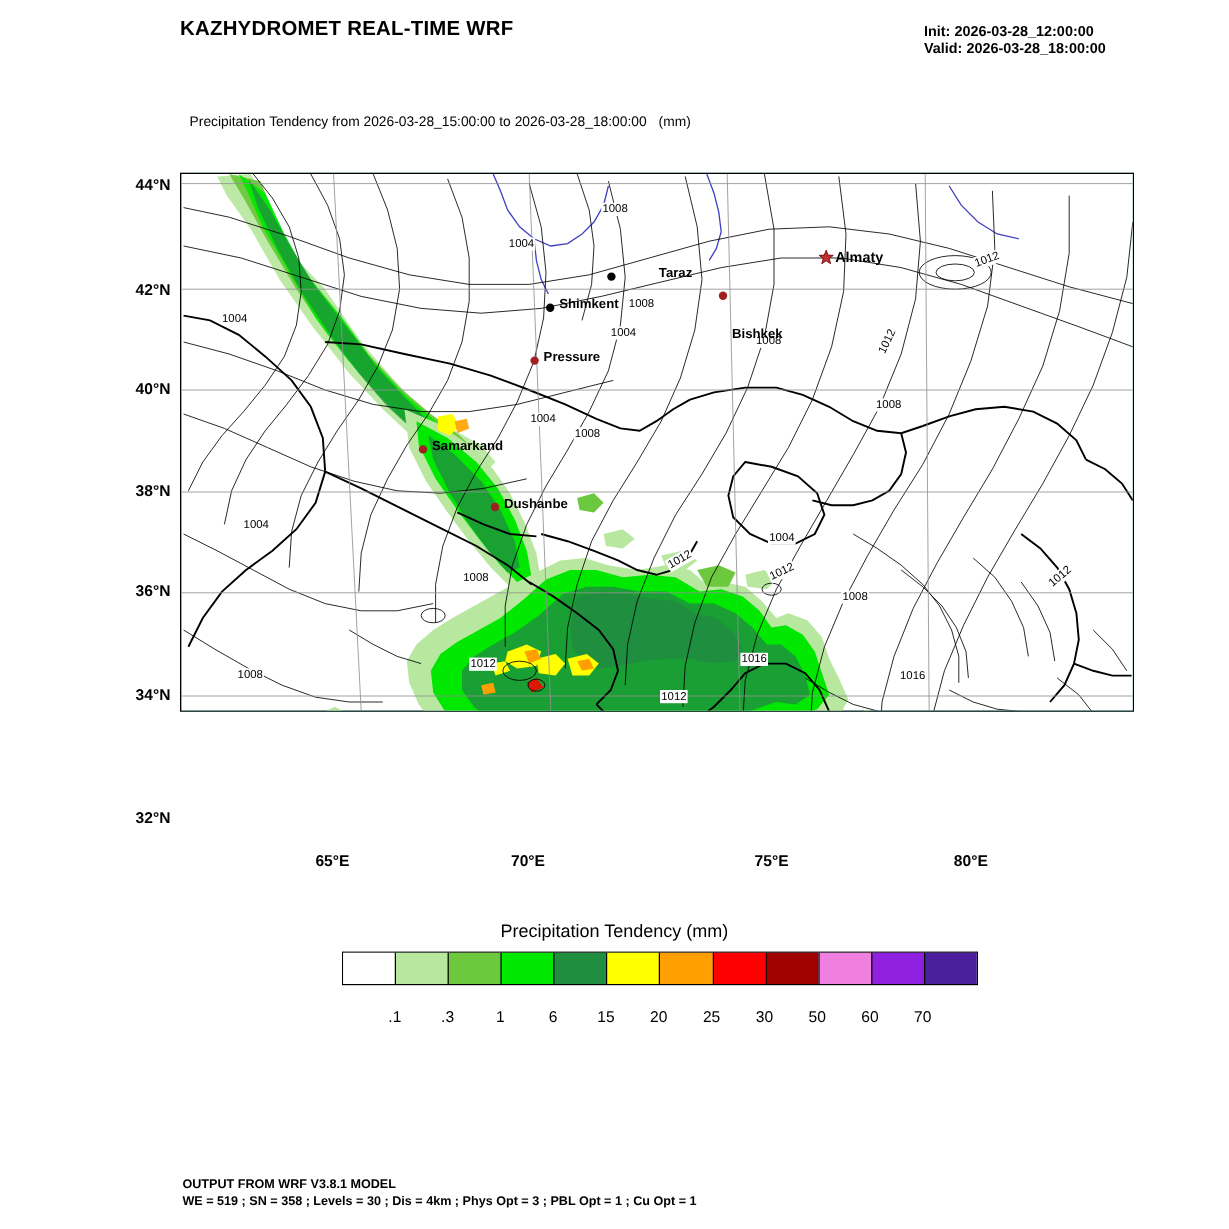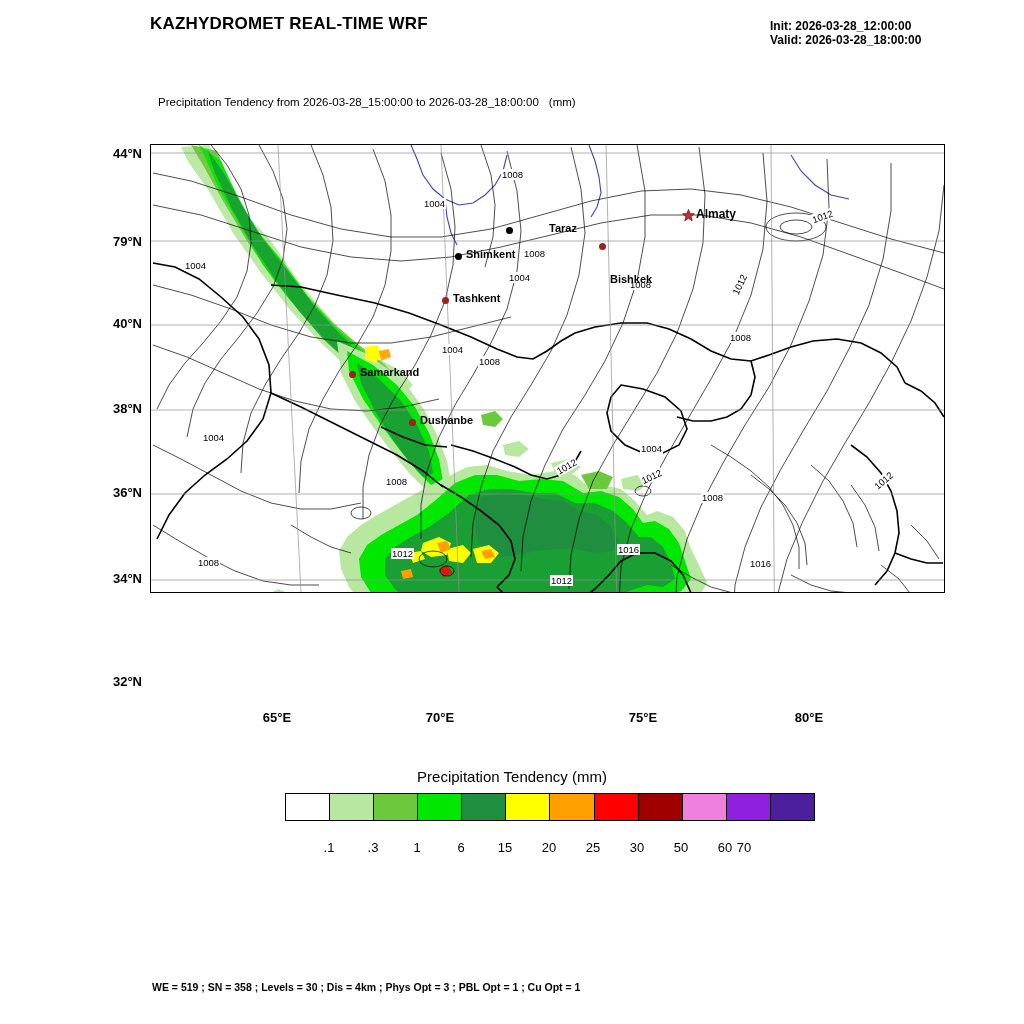--- a/index.html
+++ b/index.html
@@ -128,21 +128,21 @@
   <div>Valid: 2026-03-28_18:00:00</div>
 </div>
 
 <div class="abs" id="subtitle-block">
   <div>
     <span>Precipitation Tendency from 2026-03-28_15:00:00 to 2026-03-28_18:00:00</span><span class="sub-unit">(mm)</span>
   </div>
 </div>
 
 <div class="abs axis-label lat-label" style="left:82px; top:146px;">44°N</div>
-<div class="abs axis-label lat-label" style="left:82px; top:234px;">79°N</div>
+<div class="abs axis-label lat-label" style="left:82px; top:234px;">42°N</div>
 <div class="abs axis-label lat-label" style="left:82px; top:316px;">40°N</div>
 <div class="abs axis-label lat-label" style="left:82px; top:401px;">38°N</div>
 <div class="abs axis-label lat-label" style="left:82px; top:485px;">36°N</div>
 <div class="abs axis-label lat-label" style="left:82px; top:571px;">34°N</div>
 <div class="abs axis-label lat-label" style="left:82px; top:656px;margin-top:18px;">32°N</div>
 
 <div class="abs axis-label lon-label" style="left:237px; top:710px;">65°E</div>
 <div class="abs axis-label lon-label" style="left:400px; top:710px;">70°E</div>
 <div class="abs axis-label lon-label" style="left:603px; top:710px;">75°E</div>
 <div class="abs axis-label lon-label" style="left:769px; top:710px;">80°E</div>
@@ -336,21 +336,21 @@
   <div class="abs city-dot" style="left:355px; top:82px;"></div>
   <div class="abs city-label" style="left:366px; top:77px;margin-left:32px;">Taraz</div>
 
   <div class="abs city-dot red" style="left:448px; top:98px;"></div>
   <div class="abs city-label" style="left:459px; top:93px;margin-top:35px;">Bishkek</div>
 
   <div class="abs city-dot" style="left:304px; top:108px;"></div>
   <div class="abs city-label" style="left:315px; top:103px;">Shimkent</div>
 
   <div class="abs city-dot red" style="left:291px; top:152px;"></div>
-  <div class="abs city-label" style="left:302px; top:147px;">Tashkent</div>
+  <div class="abs city-label" style="left:302px; top:147px;">Pressure</div>
 
   <div class="abs city-dot red" style="left:198px; top:226px;"></div>
   <div class="abs city-label" style="left:209px; top:221px;">Samarkand</div>
 
   <div class="abs city-dot red" style="left:258px; top:274px;"></div>
   <div class="abs city-label" style="left:269px; top:269px;">Dushanbe</div>
 </div>
 
 <div class="abs" id="cb-title">Precipitation Tendency  (mm)</div>
 
@@ -373,18 +373,19 @@
   <span class="cb-tick" style="left:44px">.1</span>
   <span class="cb-tick" style="left:88px">.3</span>
   <span class="cb-tick" style="left:132px">1</span>
   <span class="cb-tick" style="left:176px">6</span>
   <span class="cb-tick" style="left:220px">15</span>
   <span class="cb-tick" style="left:264px">20</span>
   <span class="cb-tick" style="left:308px">25</span>
   <span class="cb-tick" style="left:352px">30</span>
   <span class="cb-tick" style="left:396px">50</span>
   <span class="cb-tick" style="left:440px">60</span>
-  <span class="cb-tick" style="left:459px">70</span>
+  <span class="cb-tick" style="left:484px">70</span>
 </div>
 
 <div class="abs" id="footer">
+  <div>OUTPUT FROM WRF V3.8.1 MODEL</div>
   <div>WE = 519 ; SN = 358 ; Levels = 30 ; Dis = 4km ; Phys Opt = 3 ; PBL Opt = 1 ; Cu Opt = 1</div>
 </div>
 
 </body></html>

